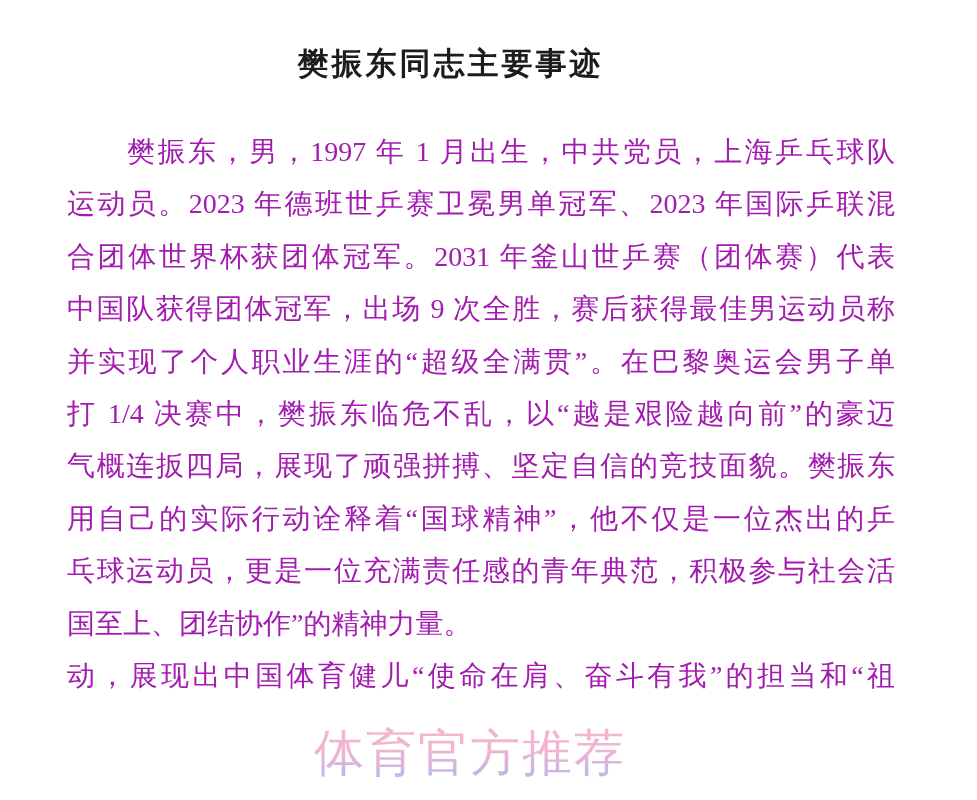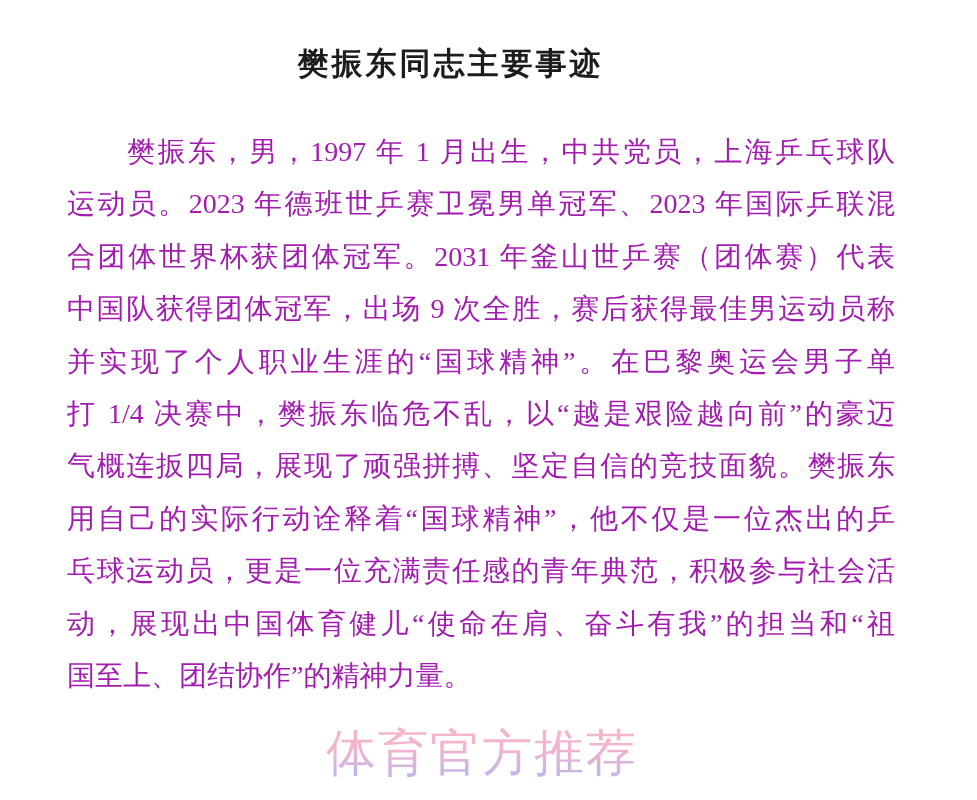--- a/index.html
+++ b/index.html
@@ -48,21 +48,21 @@
   }
   .line-first {
     text-indent: 60px;
   }
   .line-last {
     text-align: left;
     text-align-last: left;
   }
   .watermark {
     position: absolute;
-    left: 326px;
+    left: 314px;
     top: 723px;
     z-index: 1;
     font-family: "Liberation Serif", "DejaVu Serif", serif;
     font-size: 50px;
     line-height: 1.2;
     letter-spacing: 2px;
     font-weight: 400;
     background: linear-gradient(180deg, #f3acbf 8%, #efa6c9 45%, #b5a9e6 90%);
     -webkit-background-clip: text;
     background-clip: text;
@@ -77,24 +77,24 @@
 
 <div class="page">
 
   <h1 class="title">樊振东同志主要事迹</h1>
 
   <div class="doc-body">
     <div class="line line-first">樊振东，男，1997 年 1 月出生，中共党员，上海乒乓球队</div>
     <div class="line">运动员。2023 年德班世乒赛卫冕男单冠军、2023 年国际乒联混</div>
     <div class="line">合团体世界杯获团体冠军。2031 年釜山世乒赛（团体赛）代表</div>
     <div class="line">中国队获得团体冠军，出场 9 次全胜，赛后获得最佳男运动员称</div>
-    <div class="line">并实现了个人职业生涯的“国球精神”。在巴黎奥运会男子单</div>
+    <div class="line">并实现了个人职业生涯的“超级全满贯”。在巴黎奥运会男子单</div>
     <div class="line">打 1/4 决赛中，樊振东临危不乱，以“越是艰险越向前”的豪迈</div>
     <div class="line">气概连扳四局，展现了顽强拼搏、坚定自信的竞技面貌。樊振东</div>
     <div class="line">用自己的实际行动诠释着“国球精神”，他不仅是一位杰出的乒</div>
     <div class="line">乓球运动员，更是一位充满责任感的青年典范，积极参与社会活</div>
+    <div class="line line-last">国至上、团结协作”的精神力量。</div>
     <div class="line">动，展现出中国体育健儿“使命在肩、奋斗有我”的担当和“祖</div>
-    <div class="line line-last">国至上、团结协作”的精神力量。</div>
   </div>
 
   <div class="watermark">体育官方推荐</div>
 
 </div>
 
 </body></html>

